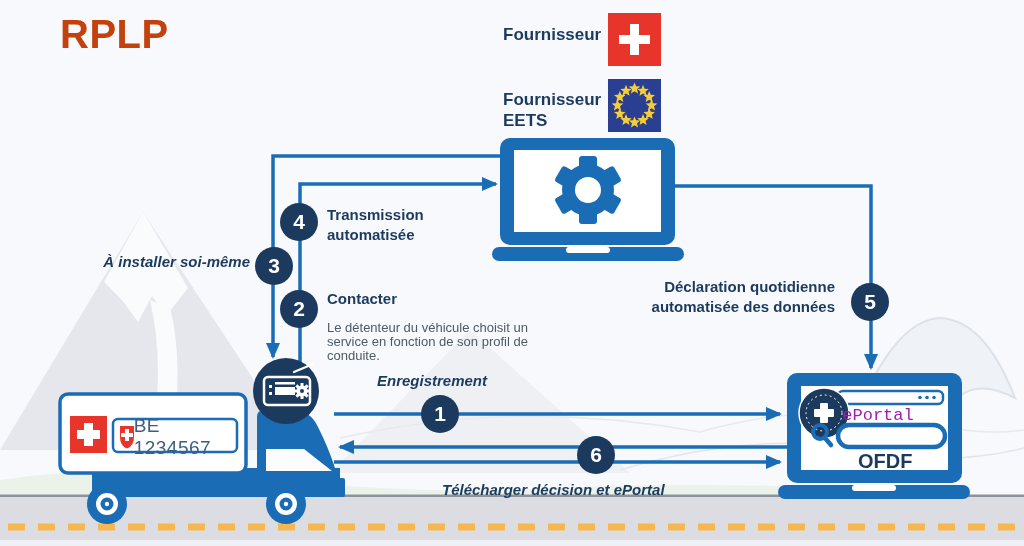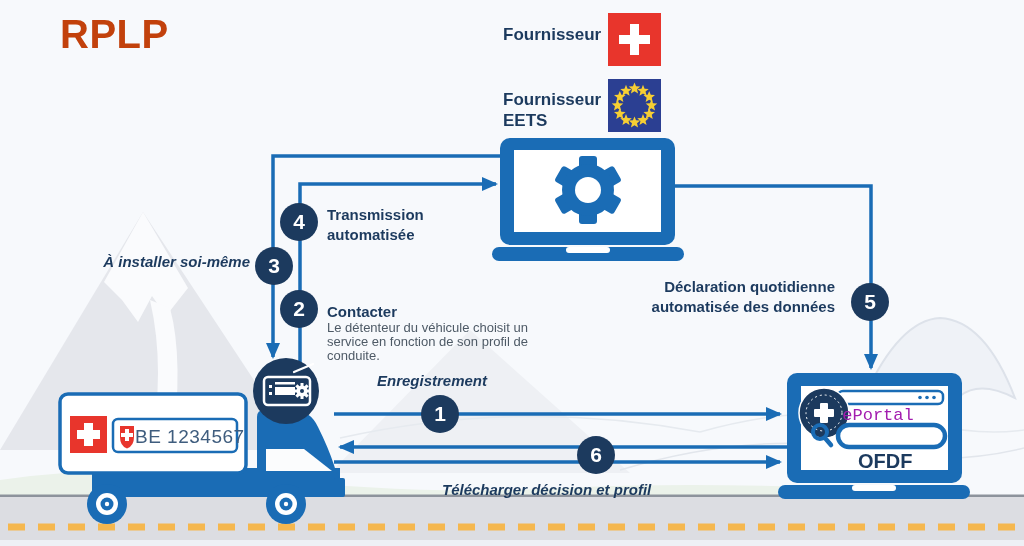--- a/index.html
+++ b/index.html
@@ -20,21 +20,21 @@
   .flag-eu { background:#2b3f92; }
   .num-circle {
     width:38px; height:38px; border-radius:50%; background:#1c3a5e;
     color:#fff; font-size:21px; font-weight:700;
     display:flex; align-items:center; justify-content:center;
   }
   .step-label { color:#1c3a5e; font-size:15px; font-weight:700; line-height:19.5px; }
   .step-desc { color:#4e5a66; font-size:13px; line-height:14px; }
   .nowrap { white-space:nowrap;font-style:italic; }
   .right { text-align:right; }
-  #plate-content { left:116px; top:424px; width:140px; height:26px; display:flex; align-items:center; gap:3px; }
+  #plate-content { left:116px; top:424px; width:118px; height:26px; display:flex; align-items:center; gap:3px; }
   #plate-text { font-size:19px; color:#3f5d7e; letter-spacing:.5px; }
   #eportal-title { left:833px; top:406px; width:90px; text-align:center; font-size:17px; color:#a21caf;font-family:Liberation Mono, monospace; }
   #eportal-org { left:858px; top:450px; width:88px; text-align:left; font-size:20px; font-weight:700; color:#1c3a5e; }
 </style>
 </head>
 <body>
 
 <div id="stage">
 
   <svg id="bg-svg" width="1024" height="546" viewBox="0 0 1024 546">
@@ -201,26 +201,26 @@
   </div>
 
   <div class="abs num-circle" style="left:421px; top:395px;">1</div>
   <div class="abs num-circle" style="left:280px; top:290px;">2</div>
   <div class="abs num-circle" style="left:255px; top:247px;">3</div>
   <div class="abs num-circle" style="left:280px; top:203px;">4</div>
   <div class="abs num-circle" style="left:851px; top:283px;">5</div>
   <div class="abs num-circle" style="left:577px; top:436px;">6</div>
 
   <div class="abs step-label nowrap" style="left:377px; top:371px;">Enregistrement</div>
-  <div class="abs step-label" style="left:327px; top:302px;">Contacter</div>
+  <div class="abs step-label" style="left:327px; top:289px;">Contacter</div>
   <div class="abs step-desc" style="left:327px; top:321px; width:212px;">Le détenteur du véhicule choisit un service en fonction de son profil de conduite.</div>
   <div class="abs step-label right nowrap" style="left:62px; top:252px; width:188px;">À installer soi-même</div>
   <div class="abs step-label" style="left:327px; top:205px; width:118px;">Transmission automatisée</div>
   <div class="abs step-label right" style="left:648px; top:277px; width:187px;">Déclaration quotidienne automatisée des données</div>
-  <div class="abs step-label nowrap" style="left:442px; top:480px;">Télécharger décision et profil</div>
+  <div class="abs step-label nowrap" style="left:442px; top:480px;">Télécharger décision et ePortal</div>
 
   <div class="abs" id="plate-content">
     <span style="width:16px;"></span>
     <span id="plate-text">BE 1234567</span>
   </div>
 
   <div class="abs" id="eportal-title">ePortal</div>
   <div class="abs" id="eportal-org">OFDF</div>
 
 </div>

